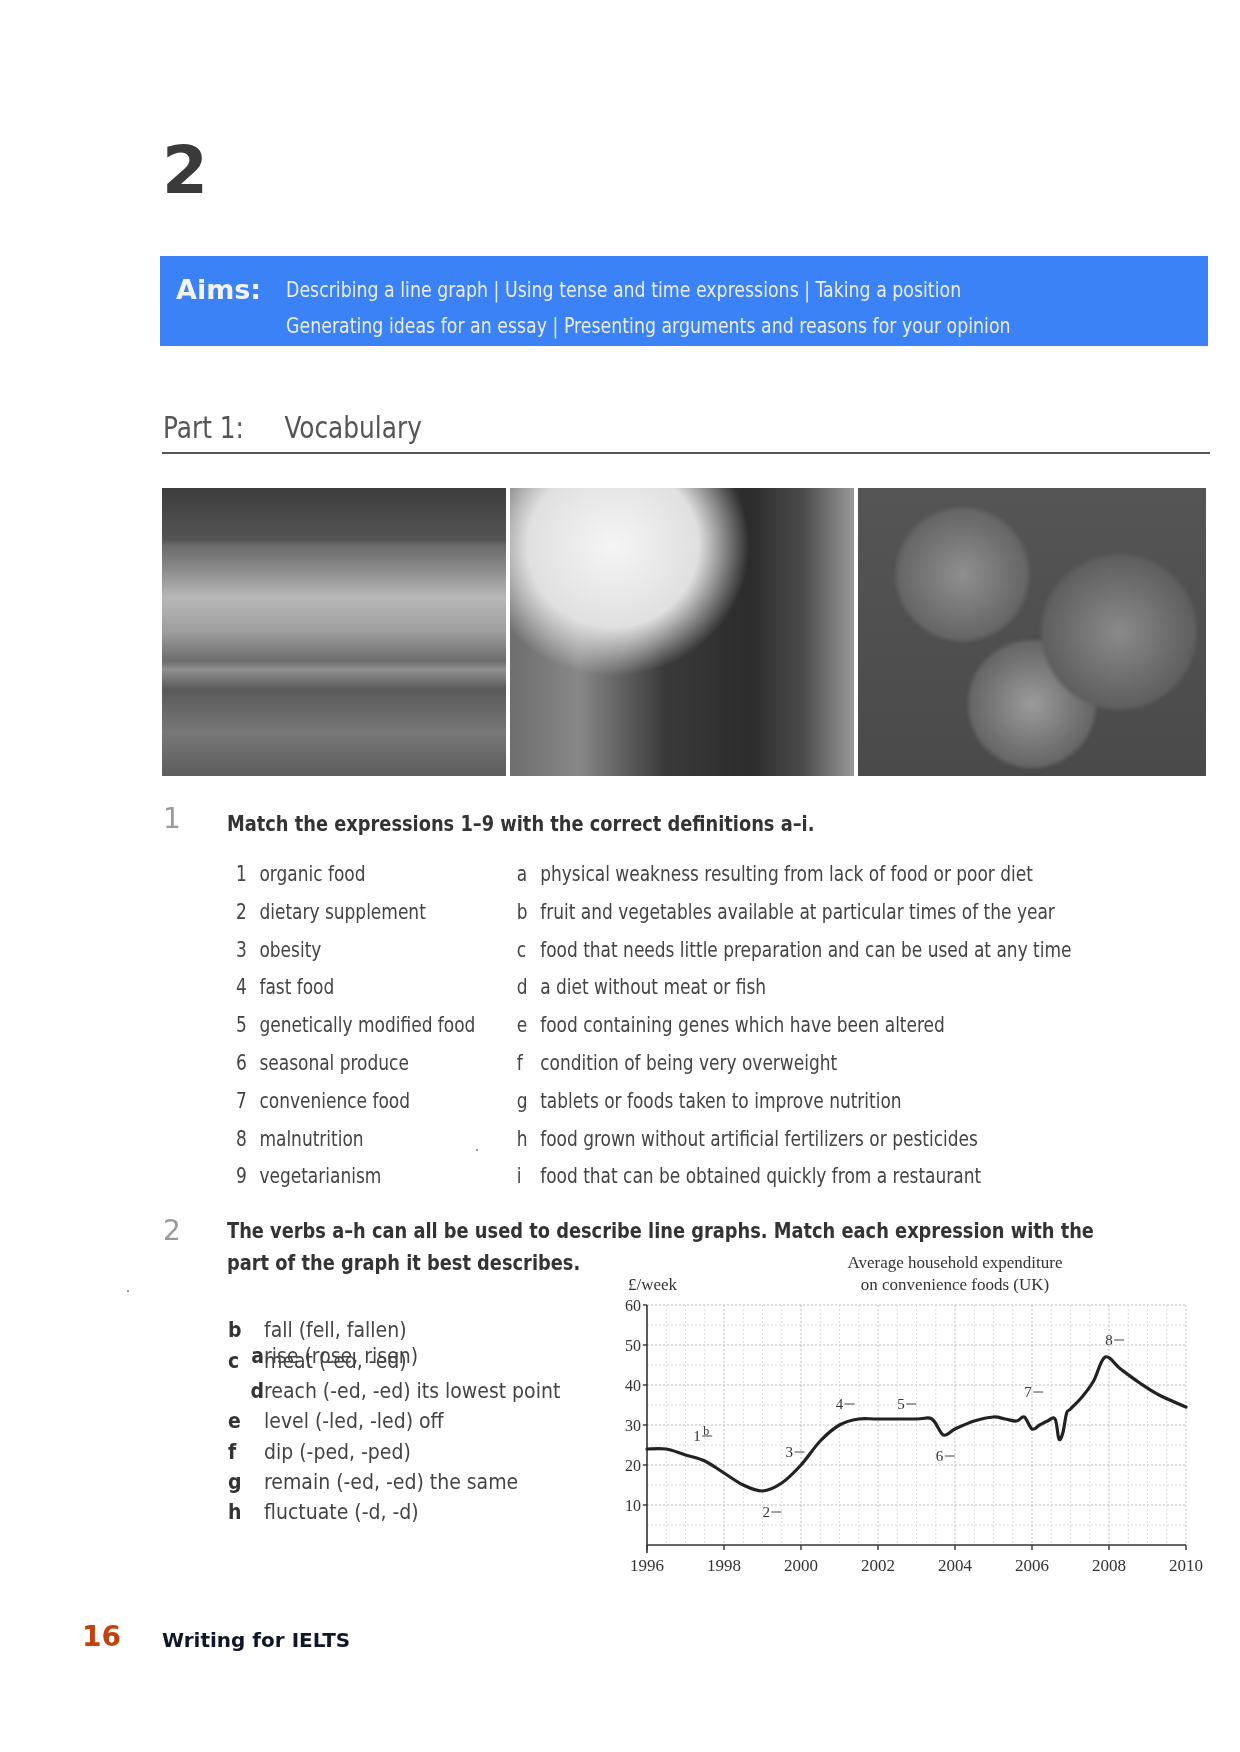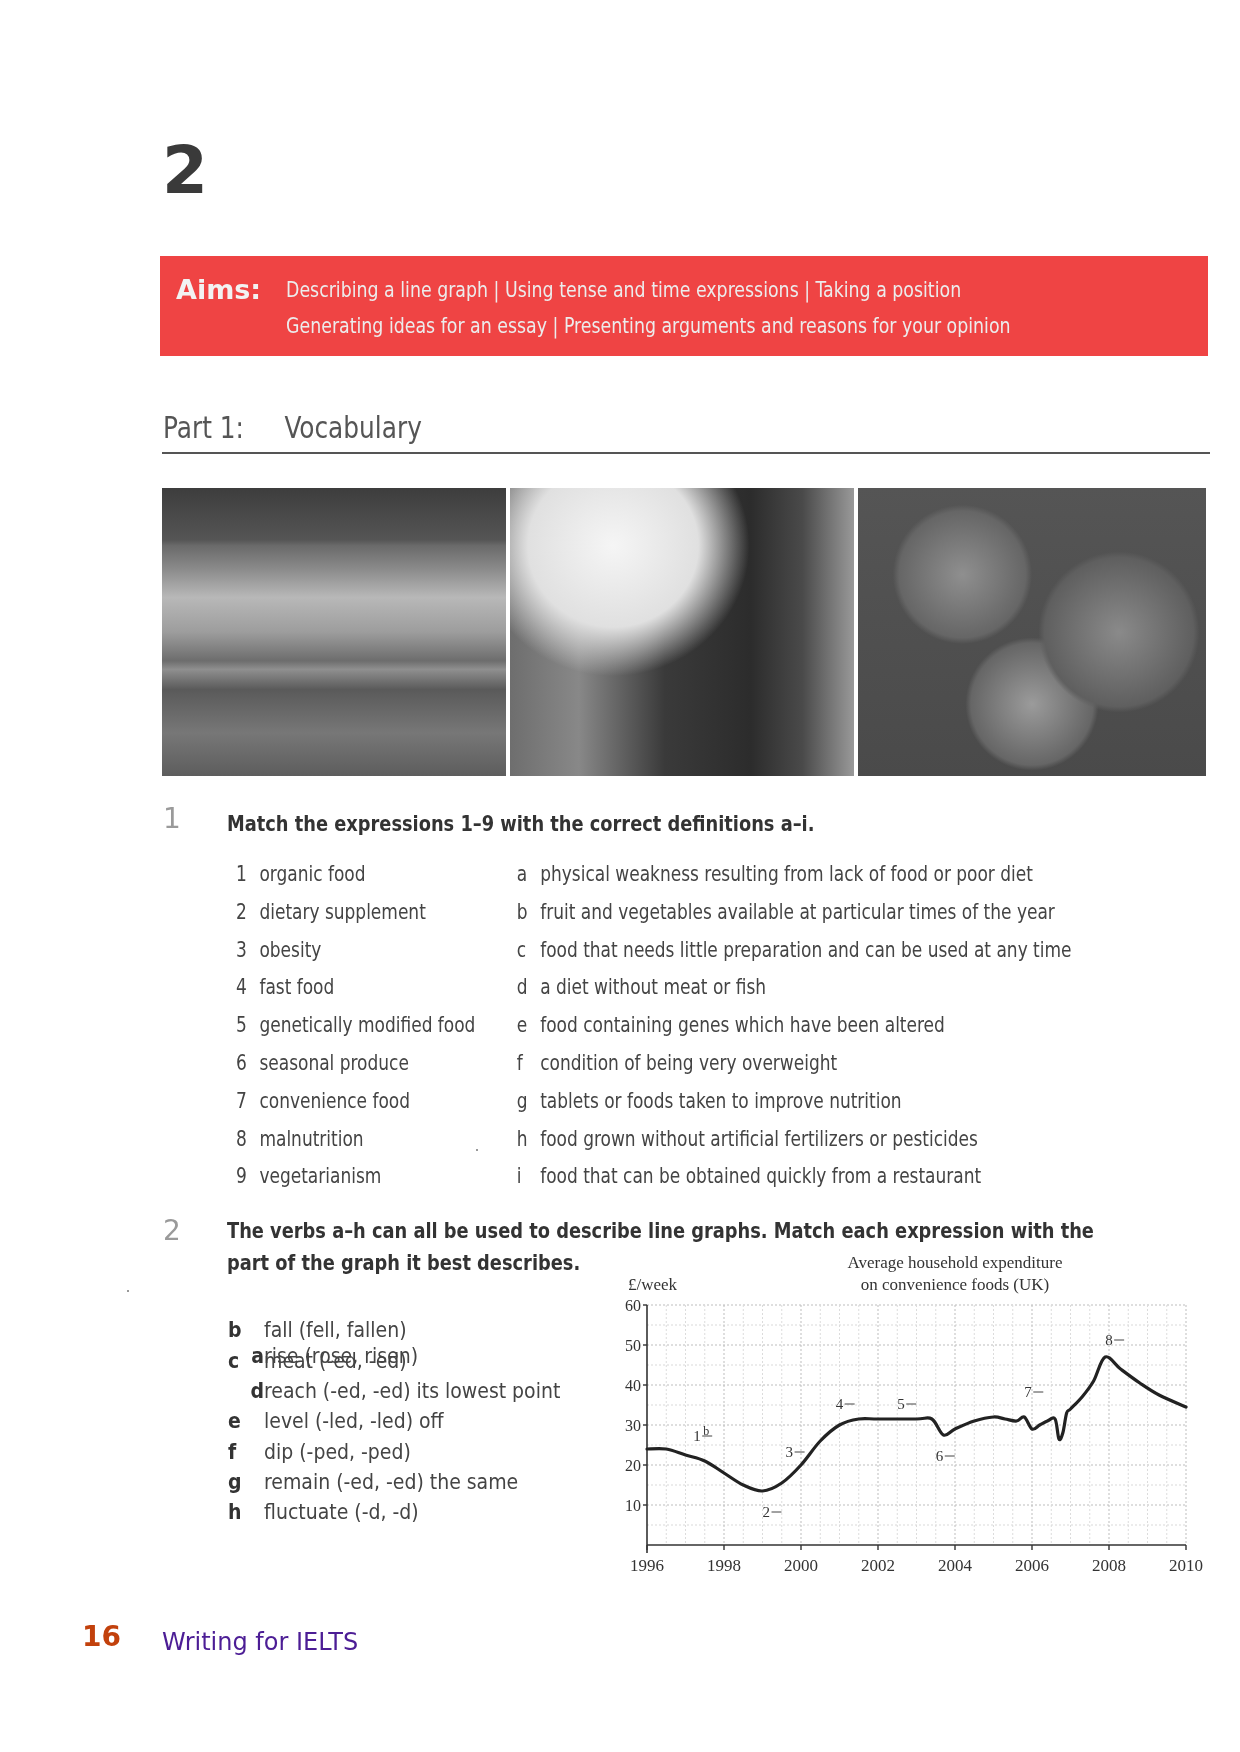--- a/index.html
+++ b/index.html
@@ -1,41 +1,41 @@
 <!DOCTYPE html>
 <html><head>
 <meta charset="utf-8">
 <style>
   html, body { margin:0; padding:0; background:#fff; }
   body { width:1240px; height:1752px; position:relative; overflow:hidden; font-family:"DejaVu Sans Condensed","DejaVu Sans", sans-serif; color:#333; }
   .chapter { position:absolute; left:162px; top:120px; height:100px; display:flex; align-items:center; }
   .chapter-num { font-family:"DejaVu Sans", sans-serif; font-weight:bold; font-size:66px; color:#3a3a3a; width:120px; letter-spacing:-1px; }
   .chapter-title { font-family:"DejaVu Sans", sans-serif; font-weight:bold; font-size:70px; color:#909090; letter-spacing:1px; }
-  .aims { position:absolute; left:160px; top:256px; width:1048px; height:100px; background:#ef4444; color:#eee; }
+  .aims { position:absolute; left:160px; top:256px; width:1048px; height:90px; background:#3b82f6; color:#eee; }
   .aims-label { position:absolute; left:16px; top:18px; font-weight:bold; font-size:27px; color:#f2f2f2; font-family:"DejaVu Sans", sans-serif; }
   .aims-line { position:absolute; left:126px; font-size:21px; color:#ececec; transform:scaleX(0.92); transform-origin:left; white-space:nowrap; }
   .aims-line.l1 { top:22px; } .aims-line.l2 { top:58px; }
   .part { position:absolute; left:163px; top:410px; font-size:30px; color:#555; transform:scaleX(0.92); transform-origin:left; white-space:nowrap; }
   .part .lbl { display:inline-block; width:132px; }
   .part-rule { position:absolute; left:162px; top:452px; width:1048px; height:2px; background:#555; }
   .photos { position:absolute; left:162px; top:488px; width:1048px; height:288px; display:flex; gap:4px; }
   .photo { height:100%; position:relative; overflow:hidden; }
   .photo-market { width:344px; background:linear-gradient(180deg,#3d3d3d 0%,#555 18%,#6a6a6a 20%,#8a8a8a 28%,#b8b8b8 38%,#9d9d9d 50%,#6d6d6d 60%,#8f8f8f 63%,#5a5a5a 70%,#777 85%,#5d5d5d 100%); }
   .photo-woman { width:344px; background:radial-gradient(ellipse at 30% 20%,#f5f5f5 0%,#e0e0e0 25%,transparent 40%),linear-gradient(90deg,#6e6e6e 0%,#888 20%,#3a3a3a 45%,#2c2c2c 70%,#4a4a4a 85%,#999 100%); }
   .photo-apples { width:348px; background:radial-gradient(circle at 30% 30%,#8f8f8f 0%,#666 20%,transparent 22%),radial-gradient(circle at 75% 50%,#8a8a8a 0%,#5f5f5f 25%,transparent 27%),radial-gradient(circle at 50% 75%,#9b9b9b 0%,#666 22%,transparent 24%),linear-gradient(#555,#4a4a4a); }
   .q-num { position:absolute; font-size:28px; color:#9a9a9a; font-family:"DejaVu Sans", sans-serif; }
   .q-text { position:absolute; font-weight:bold; font-size:22px; color:#333; transform:scaleX(0.9); transform-origin:left; white-space:nowrap; }
   .match-row { position:absolute; left:236px; height:38px; font-size:21px; color:#444; white-space:nowrap; transform:scaleX(0.9); transform-origin:left; }
   .match-row .n { display:inline-block; width:26px; }
   .match-row .t { display:inline-block; width:286px; }
   .match-row .l { display:inline-block; width:26px; }
   .verb-row { position:absolute; left:228px; font-size:21px; color:#444; white-space:nowrap; }
   .verb-row .vl { display:inline-block; width:36px; font-weight:bold; color:#333; }
   .footer-num { position:absolute; left:82px; top:1620px; font-weight:bold; font-size:28px; color:#c2410c; font-family:"DejaVu Sans", sans-serif; }
-  .footer-title { position:absolute; left:162px; top:1628px; font-weight:normal; font-size:24px; color:#4c1d95; font-family:"DejaVu Sans", sans-serif; }
+  .footer-title { position:absolute; left:162px; top:1628px; font-weight:bold; font-size:20px; color:#0f172a; font-family:"DejaVu Sans", sans-serif; }
   #chart { position:absolute; left:590px; top:1250px; width:650px; height:330px; }
   #chart text { font-family:"Liberation Serif","DejaVu Serif", serif; fill:#333; }
   .stray-dot { position:absolute; width:2px; height:2px; background:#777; border-radius:1px; }
 </style>
 </head>
 <body>
 
 <div class="chapter">
   <span class="chapter-num">2</span>
 </div>

